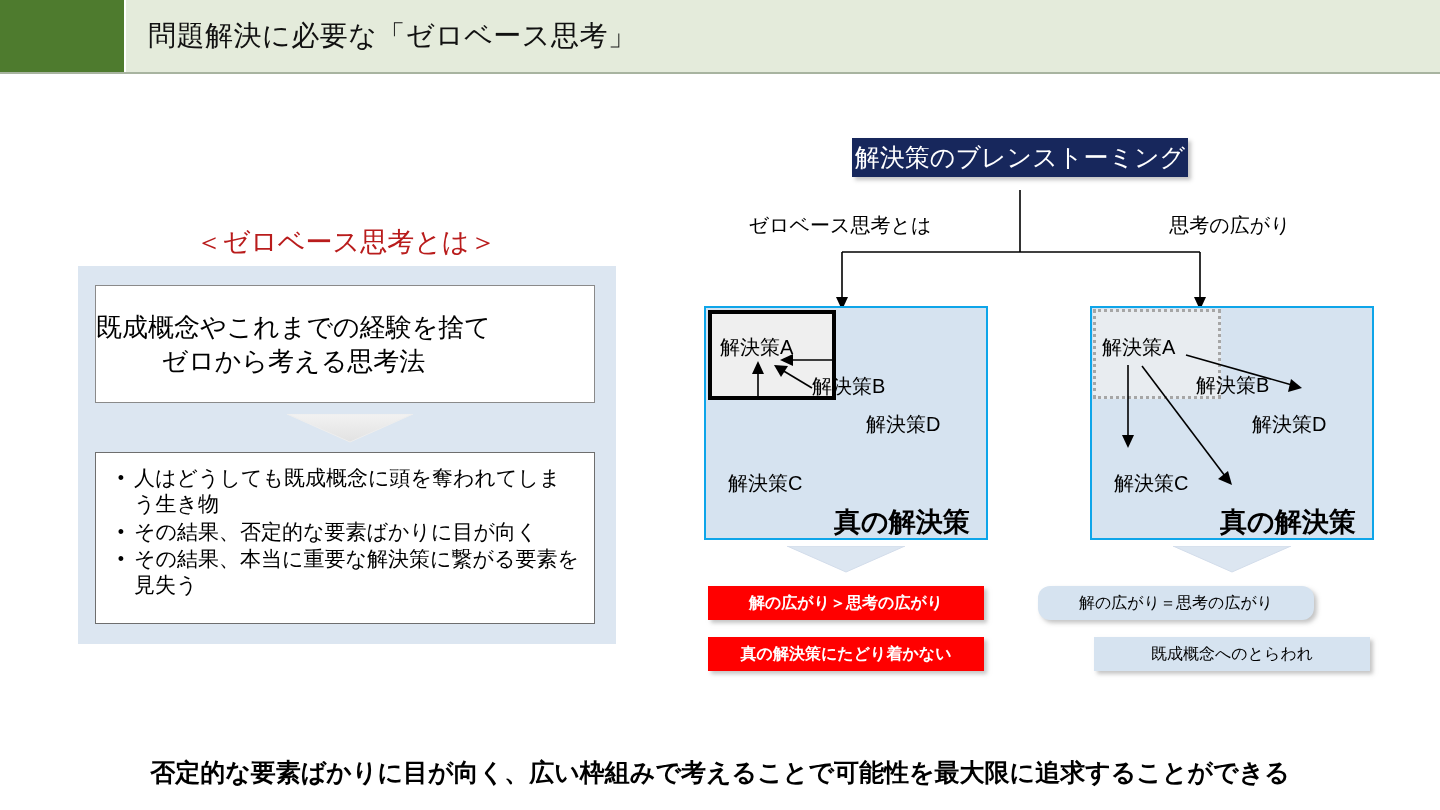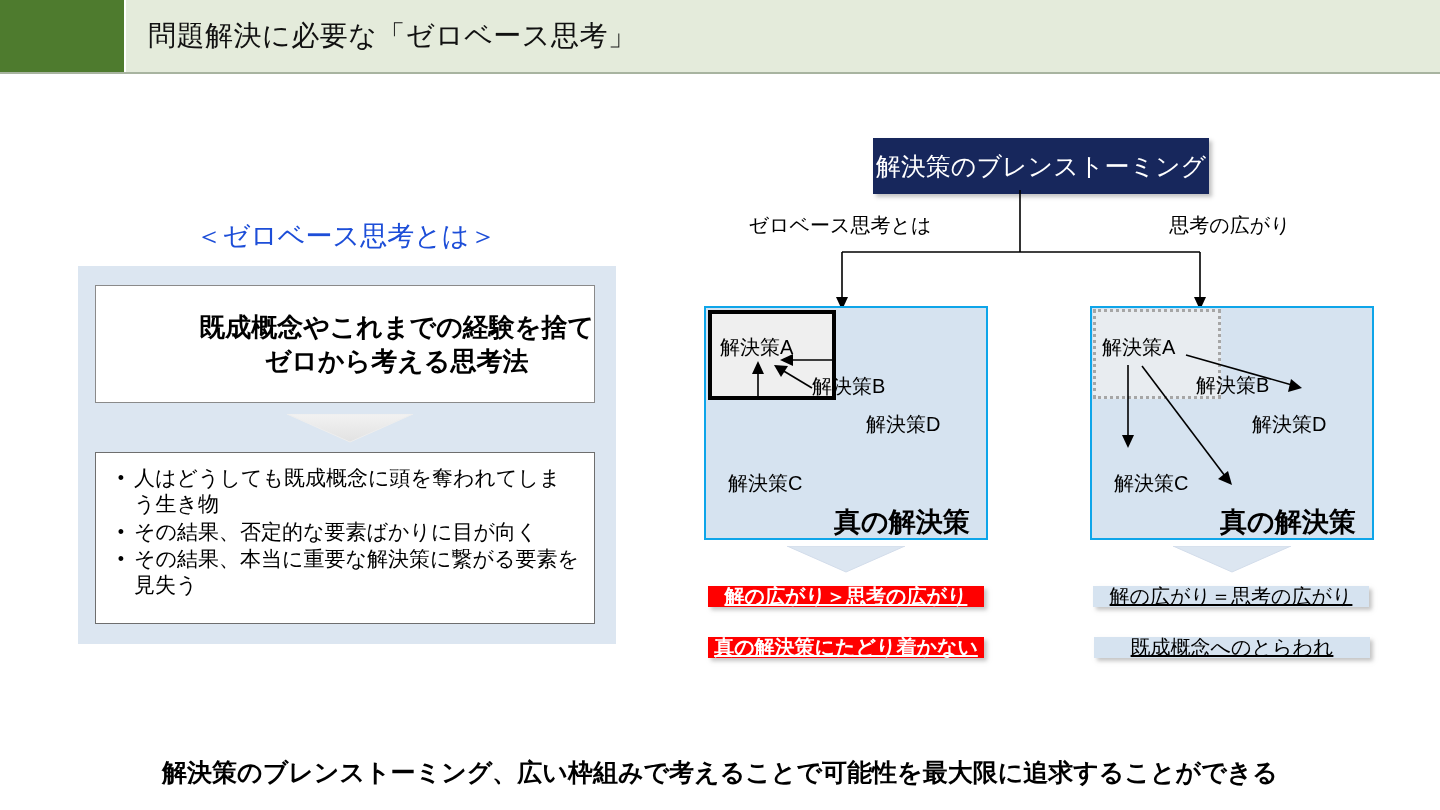--- a/index.html
+++ b/index.html
@@ -45,43 +45,42 @@
     left: 148px; top: 17px;
     font-size: 28px;
     letter-spacing: 0.5px;
     color: #111111;
     white-space: nowrap;
   }
 
   
   #left-heading {
     position: absolute;
-    left: 78px; top: 218px;
+    left: 78px; top: 224px;
     width: 536px;
     text-align: center;
     font-size: 27px;
-    color: #1d4ed8;
+    color: #b91c1c;
   }
   #left-panel {
     position: absolute;
     left: 78px; top: 266px;
     width: 538px; height: 378px;
     background: #DCE6F1;
   }
   #definition-box {
     position: absolute;
     left: 95px; top: 285px;
     width: 500px; height: 118px;
     background: #ffffff;
     border: 1px solid #8A8A8A;
     box-sizing: border-box;
     display: flex;
     align-items: center;
-    justify-content: flex-end;
-    font-weight: bold;
+    justify-content: flex-start;
   }
   #definition-text {
     font-size: 26px;
     line-height: 1.32;
     text-align: center;
     white-space: pre-line;
     color: #000;
   }
   #left-chevron {
     position: absolute;
@@ -111,27 +110,26 @@
     line-height: 1.45;
   }
   .bullet-text {
     flex: 1 1 auto;
   }
 
   
   #brainstorm-box {
     position: absolute;
     left: 852px; top: 138px;
-    width: 336px; height: 56px;
+    width: 336px; height: 39px;
     background: #17275C;
     display: flex;
     align-items: center;
     justify-content: center;
     box-shadow: 3px 3px 4px rgba(120,120,120,0.45);
-    margin-left: 21px;
   }
   #brainstorm-label {
     color: #ffffff;
     font-size: 25px;
     white-space: nowrap;
   }
   #connector-svg {
     position: absolute;
     left: 690px; top: 190px;
     width: 710px; height: 125px;
@@ -198,29 +196,28 @@
     width: 284px; height: 234px;
     pointer-events: none;
   }
 
   .result-chevron {
     position: absolute;
     width: 118px; height: 28px;
   }
   .result-box {
     position: absolute;
-    width: 276px; height: 21px;
+    width: 276px; height: 34px;
     display: flex;
     align-items: center;
     justify-content: center;
     box-sizing: border-box;
     box-shadow: 3px 3px 4px rgba(140,140,140,0.5);
-    font-size: 20px;
-    white-space: nowrap;
-    text-decoration: underline;
+    font-size: 16px;
+    white-space: nowrap;
   }
   .result-red {
     background: #FF0000;
     color: #ffffff;
     font-weight: bold;
   }
   .result-blue {
     background: #D6E3F0;
     color: #000000;
   }
@@ -347,16 +344,16 @@
 <svg class="result-chevron" style="left:787px; top:546px;" viewBox="0 0 118 28">
   <polygon points="0,0 118,0 59,26" fill="#DCE6F1" stroke="#D2DCEA" stroke-width="1"></polygon>
 </svg>
 <svg class="result-chevron" style="left:1173px; top:546px;" viewBox="0 0 118 28">
   <polygon points="0,0 118,0 59,26" fill="#DCE6F1" stroke="#D2DCEA" stroke-width="1"></polygon>
 </svg>
 
 <div class="result-box result-red" style="left:708px; top:586px;">解の広がり＞思考の広がり</div>
 <div class="result-box result-red" style="left:708px; top:637px;text-align:right;">真の解決策にたどり着かない</div>
 
-<div class="result-box result-blue" style="left:1093px; top:586px;">解の広がり＝思考の広がり</div>
+<div class="result-box result-blue" style="left:1038px; top:586px;border-radius:12px;">解の広がり＝思考の広がり</div>
 <div class="result-box result-blue" style="left:1094px; top:637px;">既成概念へのとらわれ</div>
 
-<div id="summary-text">解決策のブレンストーミング、広い枠組みで考えることで可能性を最大限に追求することができる</div>
+<div id="summary-text">否定的な要素ばかりに目が向く、広い枠組みで考えることで可能性を最大限に追求することができる</div>
 
 </body></html>

